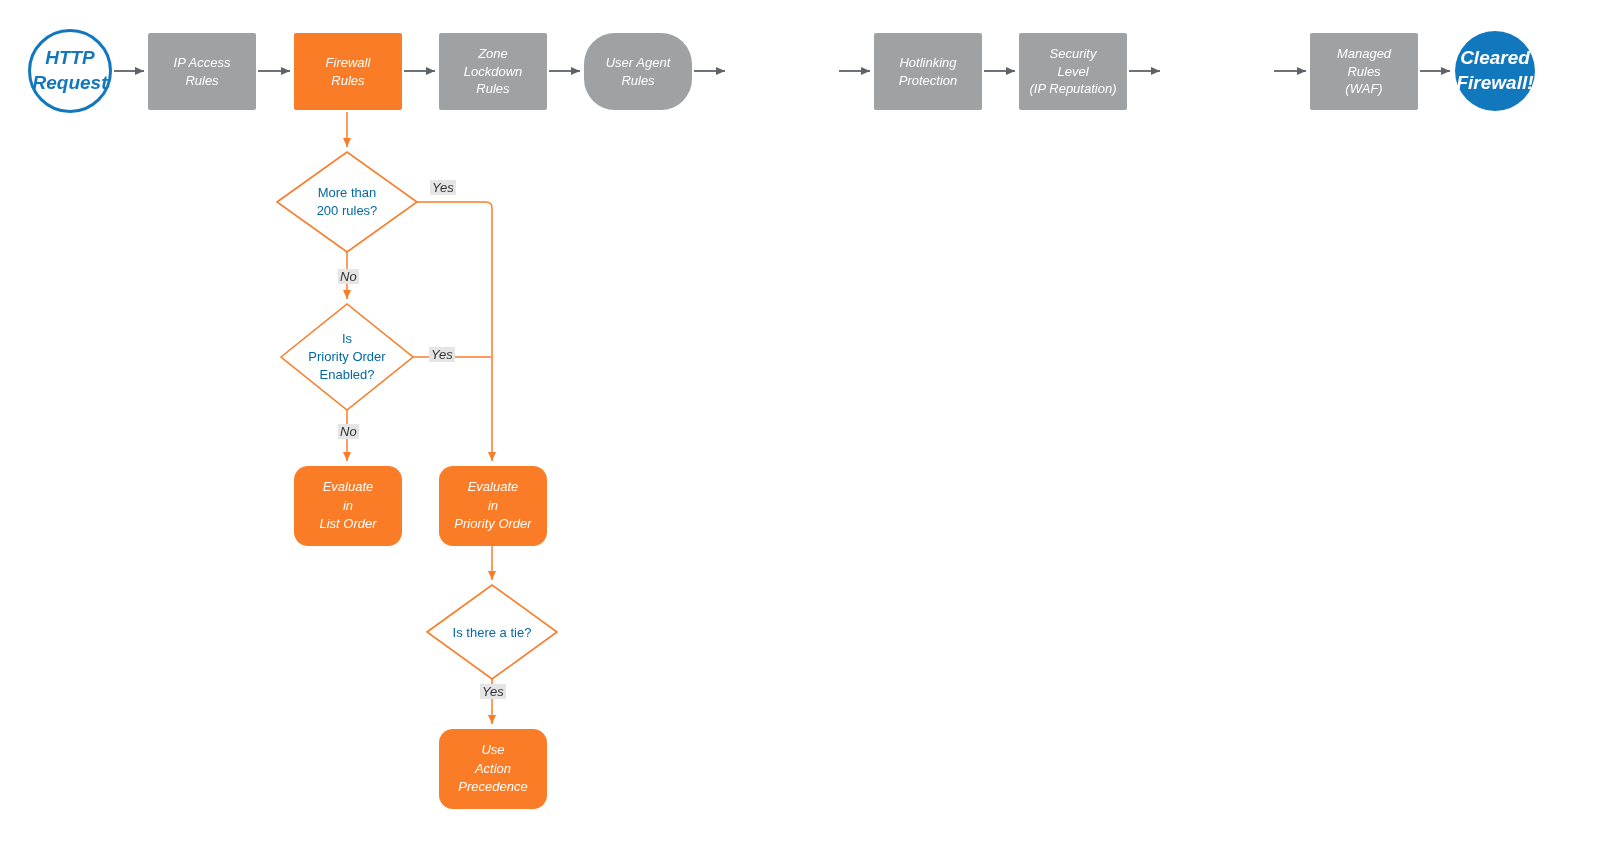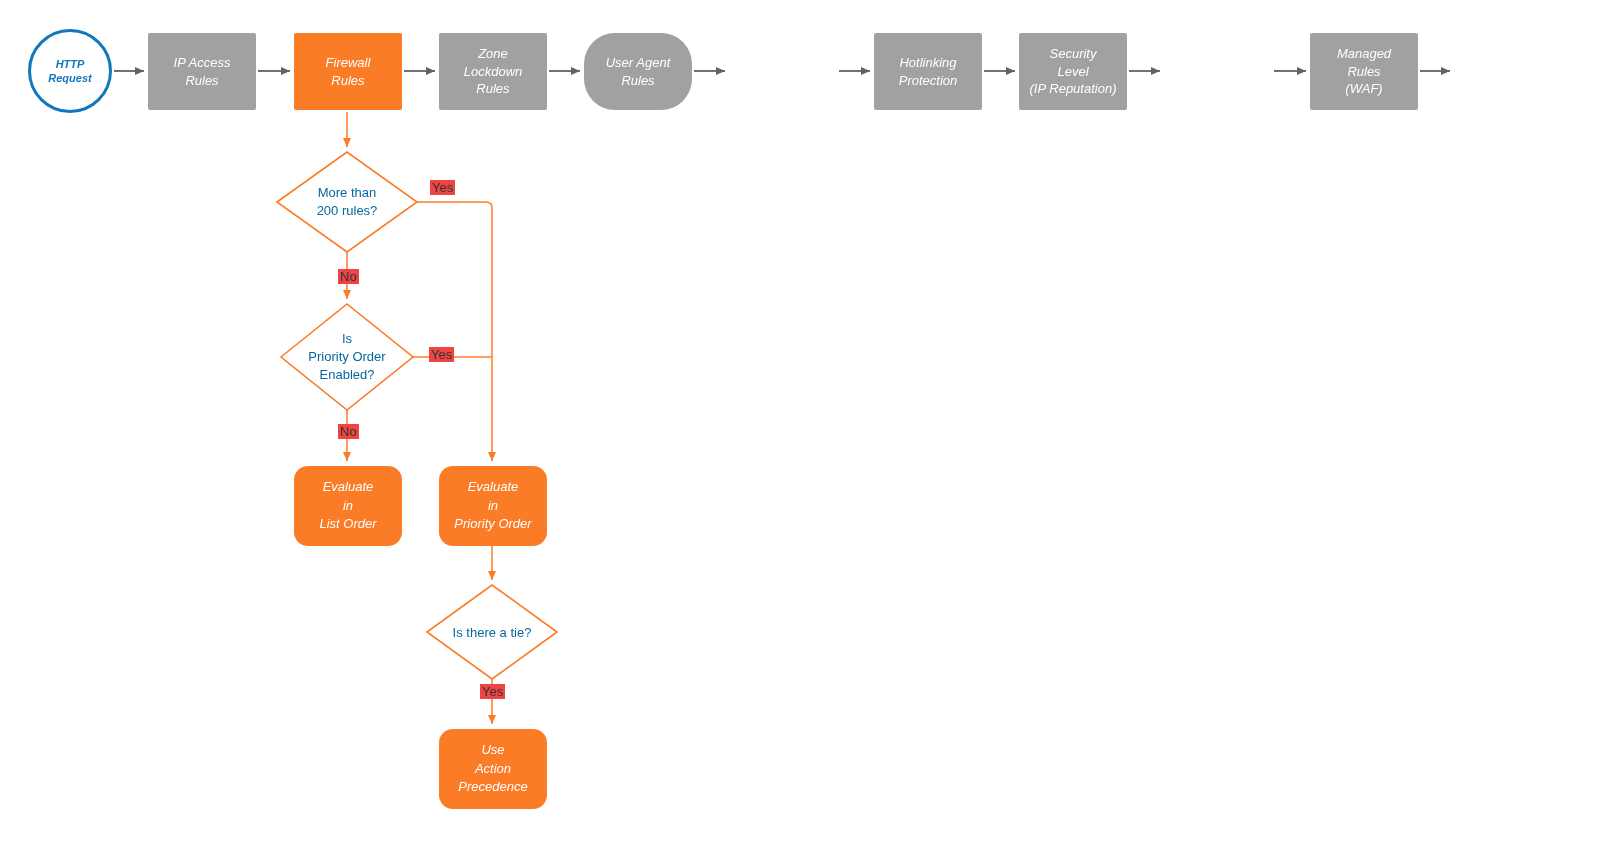--- a/index.html
+++ b/index.html
@@ -6,28 +6,28 @@
   html,body { background:#ffffff; font-family:"Liberation Sans", sans-serif; }
   .canvas { position:relative; width:1600px; height:858px; background:#ffffff; overflow:hidden; }
   svg.connectors { position:absolute; left:0; top:0; width:1600px; height:858px; }
   .node { position:absolute; display:flex; align-items:center; justify-content:center;
           text-align:center; white-space:pre-line; }
   .step { width:108px; height:77px; top:33px; background:#9fa1a3; color:#ffffff;
           font-style:italic; font-size:13px; line-height:1.35; border-radius:2px; }
   .step.highlight { background:#fb7c27; }
   .action { width:108px; height:80px; background:#fb7c27; color:#ffffff;
             font-style:italic; font-size:13px; line-height:1.45; border-radius:14px; }
-  .circle { border-radius:50%; font-style:italic; font-weight:bold; font-size:11px; line-height:1.3; }
+  .circle { border-radius:50%; font-style:italic; font-weight:bold; font-size:19px; line-height:1.3; }
   .circle.start { left:28px; top:29px; width:84px; height:84px; background:#ffffff;
                   border:3px solid #1278bd; color:#1278bd; }
   .circle.end { left:1455px; top:31px; width:80px; height:80px; background:#1278bd; color:#ffffff; }
   .dlabel { position:absolute; width:120px; text-align:center; font-size:13px; color:#0369a1;
             white-space:pre-line; line-height:1.4; }
-  .elabel { position:absolute; font-size:13px; color:#333333;
-            background:#ef4444; padding:0 2px; }
+  .elabel { position:absolute; font-size:13px; font-style:italic; color:#333333;
+            background:#e5e5e5; padding:0 2px; }
 </style>
 </head>
 <body>
 
 <div class="canvas">
 
   <svg class="connectors" viewBox="0 0 1600 858" xmlns="http://www.w3.org/2000/svg">
     <defs>
       <marker id="arrow-gray" markerUnits="userSpaceOnUse" markerWidth="12" markerHeight="12" refX="9" refY="4.5" orient="auto">
         <path d="M0,0.5 L9,4.5 L0,8.5 Z" fill="#5f6368"></path>
@@ -62,20 +62,22 @@
 
     <g fill="#ffffff" stroke="#fb7c27" stroke-width="1.6">
       <polygon points="277,202 347,152 417,202 347,252"></polygon>
       <polygon points="281,357 347,304 413,357 347,410"></polygon>
       <polygon points="427,632 492,585 557,632 492,679"></polygon>
     </g>
   </svg>
 
   <div class="node circle start">HTTP
 Request</div>
+  <div class="node circle end">Cleared
+Firewall!</div>
 
   <div class="node step" style="left:148px;">IP Access
 Rules</div>
   <div class="node step highlight" style="left:294px;">Firewall
 Rules</div>
   <div class="node step" style="left:439px;">Zone
 Lockdown
 Rules</div>
   <div class="node step" style="left:584px;border-radius:31px;">User Agent
 Rules</div>

